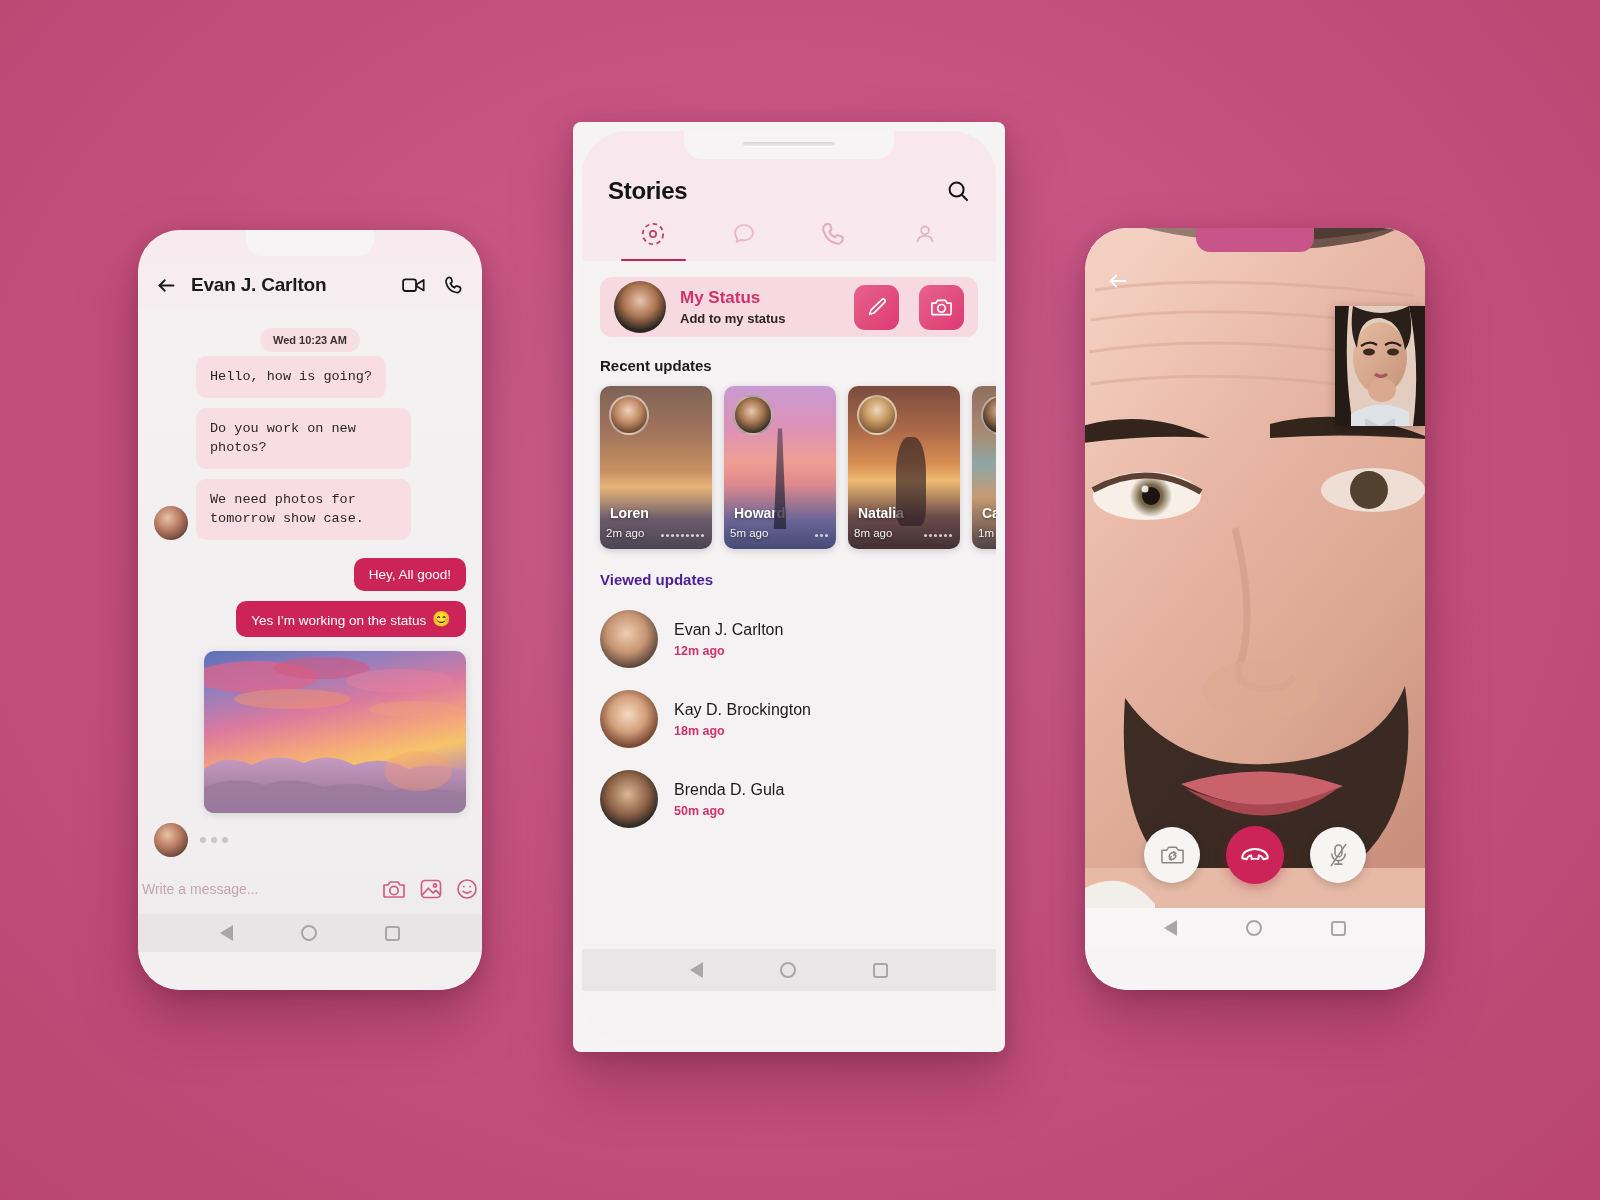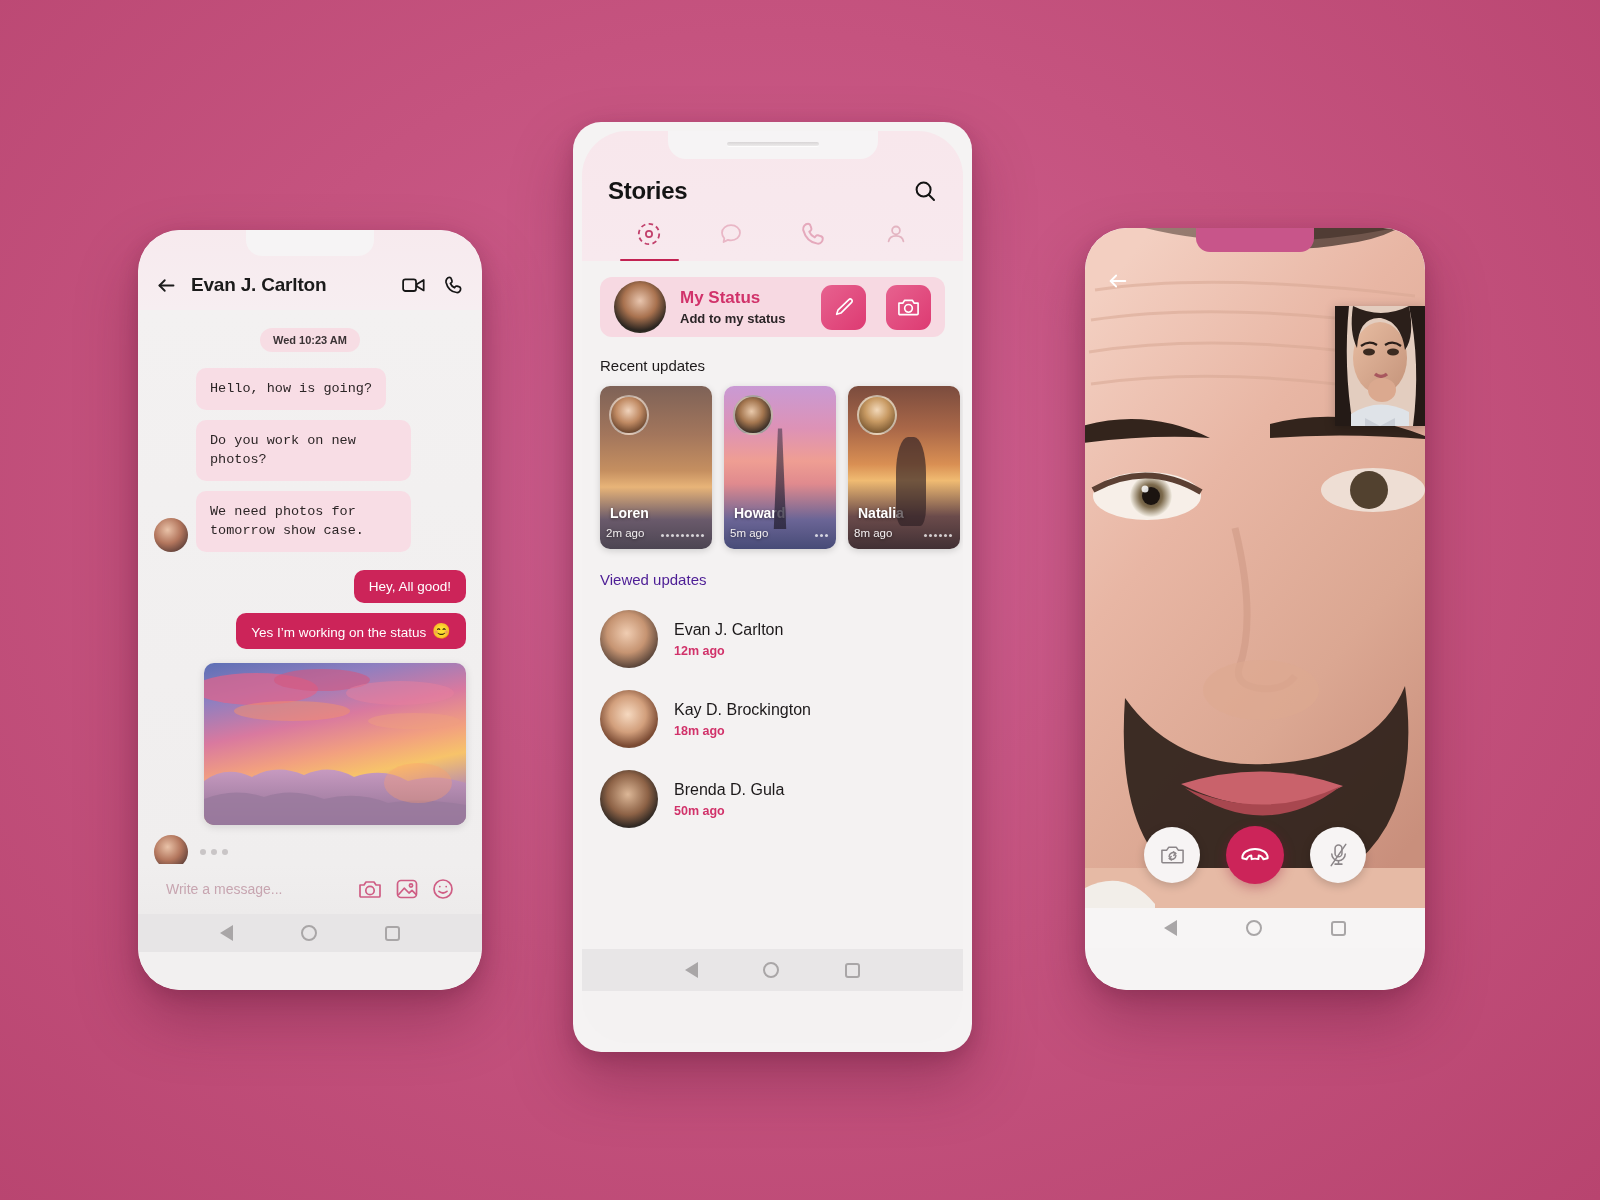--- a/index.html
+++ b/index.html
@@ -41,21 +41,21 @@
     background:linear-gradient(180deg,#f7eaee 0%, #f7eef1 100%);
     padding:44px 18px 14px 18px; display:flex; align-items:center; gap:14px;
     border-radius:42px 42px 0 0;
   }
   #p1-header .title{ font-size:19px; font-weight:bold; color:#1b1b1b; letter-spacing:-.2px; flex:1;}
   .icon-btn{ display:inline-flex; align-items:center; justify-content:center; cursor:pointer; }
   #p1-body{
     flex:1; background:linear-gradient(180deg,#f3f1f1 0%,#f0eeee 100%);
     padding:12px 16px 0 16px; position:relative; overflow:hidden;
   }
-  .daystamp{ display:flex; justify-content:center; margin:6px 0 16px;align-items:center; }
+  .daystamp{ display:flex; justify-content:center; margin:6px 0 4px;align-items:center; }
   .daystamp span{
     background:#f7dde4; color:#3a3234; font-size:11px; font-weight:bold;
     padding:6px 13px; border-radius:14px;
   }
   .row{ display:flex; align-items:flex-end; gap:8px; margin-bottom:10px; }
   .row.out{ justify-content:flex-end; }
   .avatar{ width:34px; height:34px; border-radius:50%; flex:0 0 34px; background-size:cover; background-position:center; }
   .av-spacer{ width:34px; flex:0 0 34px; }
   .bub-in{
     background:#f8dde5; color:#2c2526; font-size:13.5px; line-height:1.45;
@@ -67,35 +67,35 @@
     display:flex; align-items:flex-end; gap:6px;
   }
   .photo-msg{
     width:262px; height:162px; border-radius:10px; overflow:hidden;
     box-shadow:0 2px 8px rgba(0,0,0,.12);
   }
   .typing{ display:flex; gap:5px; padding:0 0 0 4px; align-items:center; height:34px;}
   .typing i{ width:6px; height:6px; border-radius:50%; background:#c9c5c6; display:block; }
   #p1-input{
     background:linear-gradient(180deg,#f0eeee,#edebeb);
-    padding:14px 28px; display:flex; align-items:center; gap:14px;
+    padding:14px 4px; display:flex; align-items:center; gap:14px;
   }
   #p1-input .ph{ flex:1; color:#c7a5b0; font-size:14px; }
 
   .navbar{
     background:#e7e5e6; display:flex; align-items:center; justify-content:space-around;
     padding:11px 48px;
   }
   .nav-tri{ width:0;height:0;border-top:8px solid transparent;border-bottom:8px solid transparent;border-right:13px solid #a9a6a7;}
   .nav-cir{ width:16px;height:16px;border:2px solid #a9a6a7;border-radius:50%;}
   .nav-sq{ width:15px;height:15px;border:2px solid #a9a6a7;border-radius:3px;}
   .chin{ background:#f2f0f0; height:38px; }
 
   
-  #phone2{ left:573px; top:122px; width:399px; height:930px; border-radius:28px; background:#f5f3f3;}
+  #phone2{ left:573px; top:122px; width:432px; height:930px; border-radius:8px; background:#f5f3f3;}
   #phone2 .screen{ position:absolute; inset:9px; border-radius:45px; overflow:hidden; background:#f4f2f2; display:flex; flex-direction:column;}
   #phone2 .p2-notch{ top:0; width:210px; height:28px; border-radius:0 0 18px 18px; background:#f6f4f5; }
   #p2-header{
     background:linear-gradient(180deg,#f8e7ec 0%,#f8e9ee 100%);
     padding:38px 26px 0 26px;
   }
   #p2-header .toprow{ display:flex; align-items:center; justify-content:space-between; padding:8px 0 16px;}
   #p2-header .title{ font-size:24px; font-weight:bold; color:#141414; letter-spacing:-.3px;}
   #p2-tabs{ display:flex; }
   .tab{ flex:1; display:flex; flex-direction:column; align-items:center; padding-bottom:10px; cursor:pointer; position:relative;}
@@ -106,21 +106,21 @@
     background:#f7d9e2; border-radius:12px; padding:4px 14px;
   }
   .status-card .av{ width:52px;height:52px;border-radius:50%;background-size:cover;background-position:center;flex:0 0 52px;}
   .status-card .txt{ flex:1; }
   .status-card .t1{ color:#d1326a; font-size:17px; font-weight:bold; margin-bottom:3px;}
   .status-card .t2{ color:#2b2527; font-size:13px; font-weight:bold;}
   .sq-btn{
     width:45px;height:45px;border-radius:11px; display:flex;align-items:center;justify-content:center;
     background:linear-gradient(135deg,#e7628f,#dd3a72); cursor:pointer; margin-left:6px;
   }
-  .sec-title{ font-size:15px; font-weight:normal; color:#1d1a1b; margin:20px 0 12px;}
+  .sec-title{ font-size:15px; font-weight:bold; color:#1d1a1b; margin:20px 0 12px;}
   .sec-title.pink{ color:#4c1d95; margin-top:22px; }
   .story-strip{ display:flex; gap:12px; }
   .story-card{
     width:112px; height:163px; border-radius:10px; flex:0 0 112px;
     position:relative; overflow:hidden; cursor:pointer;
     box-shadow:0 2px 7px rgba(0,0,0,.15);
   }
   .story-card .sav{
     position:absolute; top:9px; left:9px; width:40px;height:40px;border-radius:50%;
     background-size:cover; background-position:center; border:2px solid rgba(255,255,255,.55);

